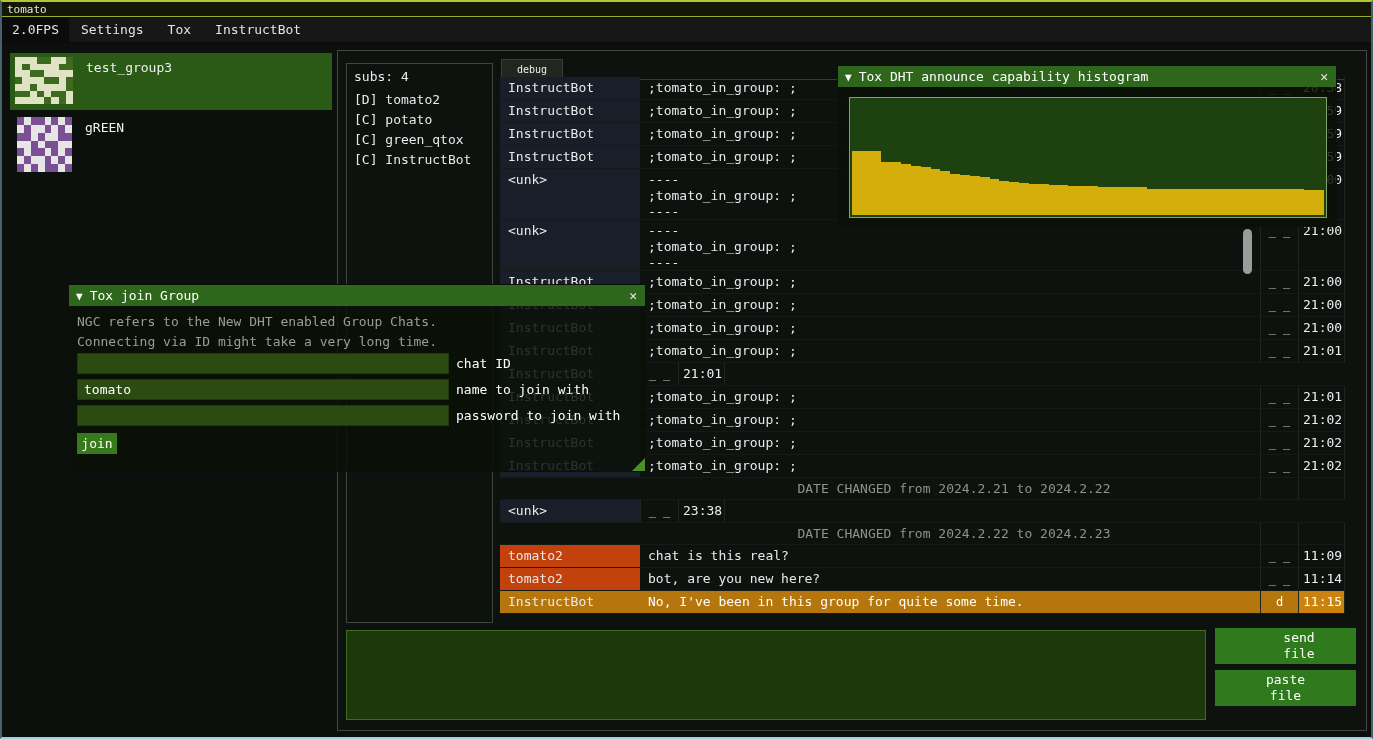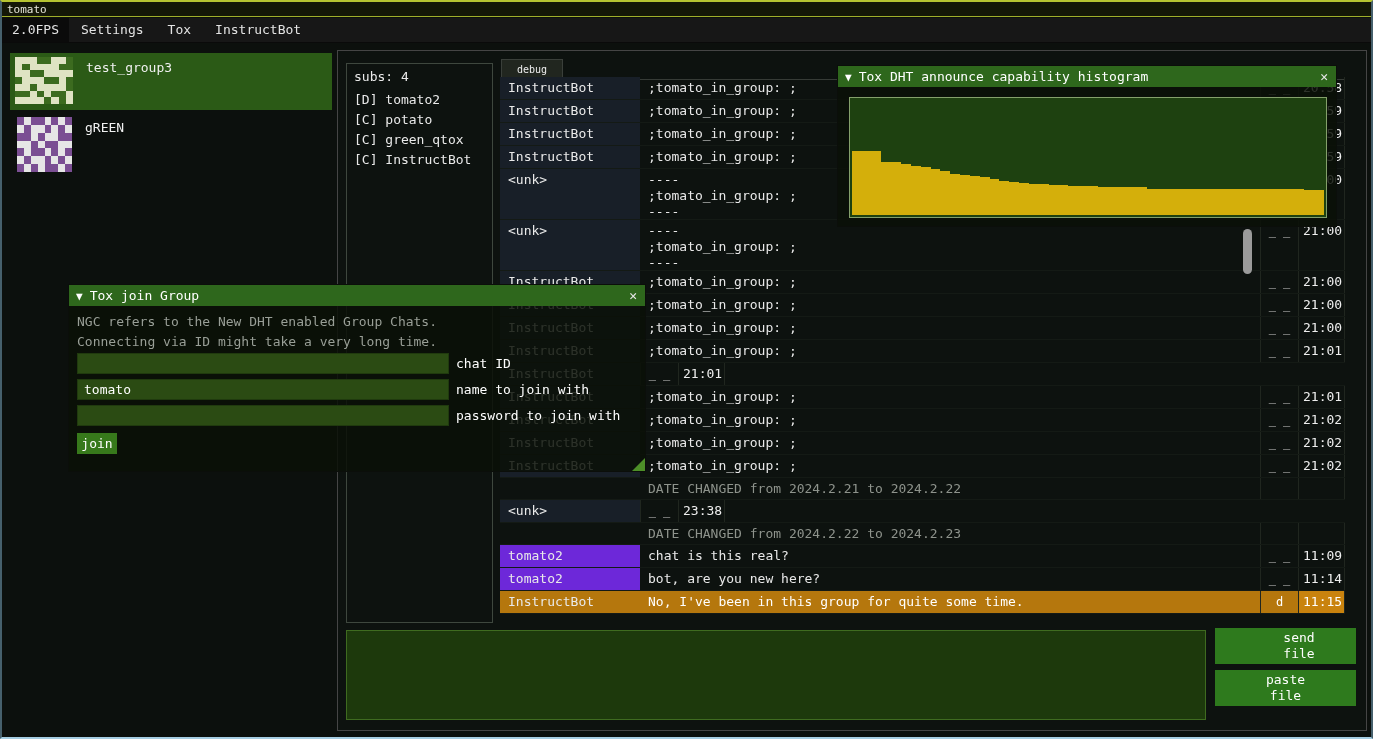--- a/index.html
+++ b/index.html
@@ -33,24 +33,24 @@
     border:1px solid #3e473e; box-sizing:border-box; font-size:13px; }
   .subs-header { padding:5px 0 6px 7px; color:#e9e9e9; }
   .sub-item { padding:2px 0 2px 7px; line-height:16px; color:#e9e9e9; cursor:pointer; }
   .tab { position:absolute; left:163px; top:8px; width:62px; height:21px; background:#21261f;
     border:1px solid #3a3f3a; border-bottom:none; color:#ececec; font-size:10px; text-align:center;
     line-height:20px; box-sizing:border-box; cursor:pointer; }
   .tabline { position:absolute; left:162px; top:28px; width:845px; border-top:1px solid #363b36; }
   .message-list { position:absolute; left:162px; top:26px; width:845px; }
   .crow { display:flex; height:23px; border-bottom:1px solid #141a15; font-size:13px; align-items:stretch; box-sizing:border-box; }
   .crow.multi { height:51px; }
-  .crow.date { height:22px; }
+  .crow.date { height:22px;text-align:center; }
   .cname { width:140px; padding:3px 0 0 8px; box-sizing:border-box; color:#e9e9e9; overflow:hidden; white-space:nowrap; }
   .nb-dark { background:#181f28; }
-  .nb-green { background:#6d28d9; }
+  .nb-green { background:#c2410c; }
   .nb-orange { background:#b5770d; }
   .cmsg { flex:1; padding:3px 0 0 8px; color:#e9e9e9; white-space:pre-line; line-height:16px; overflow:hidden; }
   .crow.date .cmsg { color:#8e938c; }
   .cstat { width:38px; padding-top:4px; box-sizing:border-box; border-left:1px solid #20261f;
     color:#c8c8c8; font-size:12px; text-align:center; }
   .ctime { width:47px; padding:3px 0 0 4px; box-sizing:border-box; border-left:1px solid #20261f;
     border-right:1px solid #20261f; color:#eeeeee; }
   .crow.hl { background:#b5770d; }
   .crow.hl .cmsg, .crow.hl .cstat, .crow.hl .ctime { color:#ffffff; }
   .crow.hl .ctime { background:#c9830e; }

